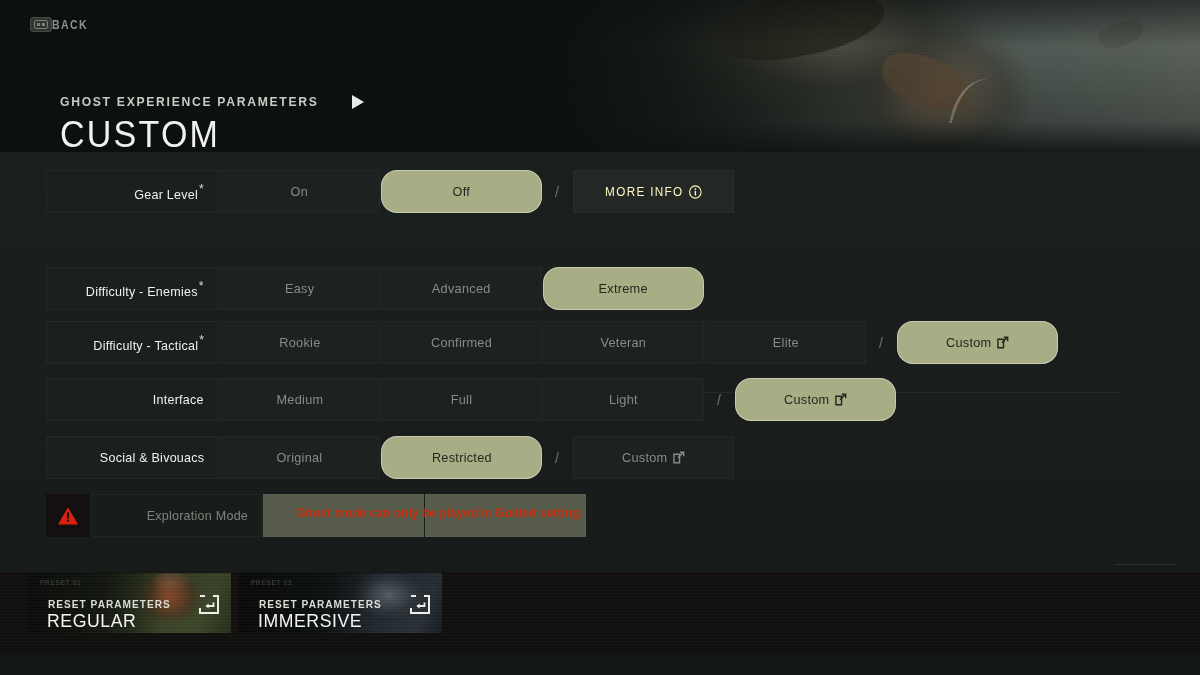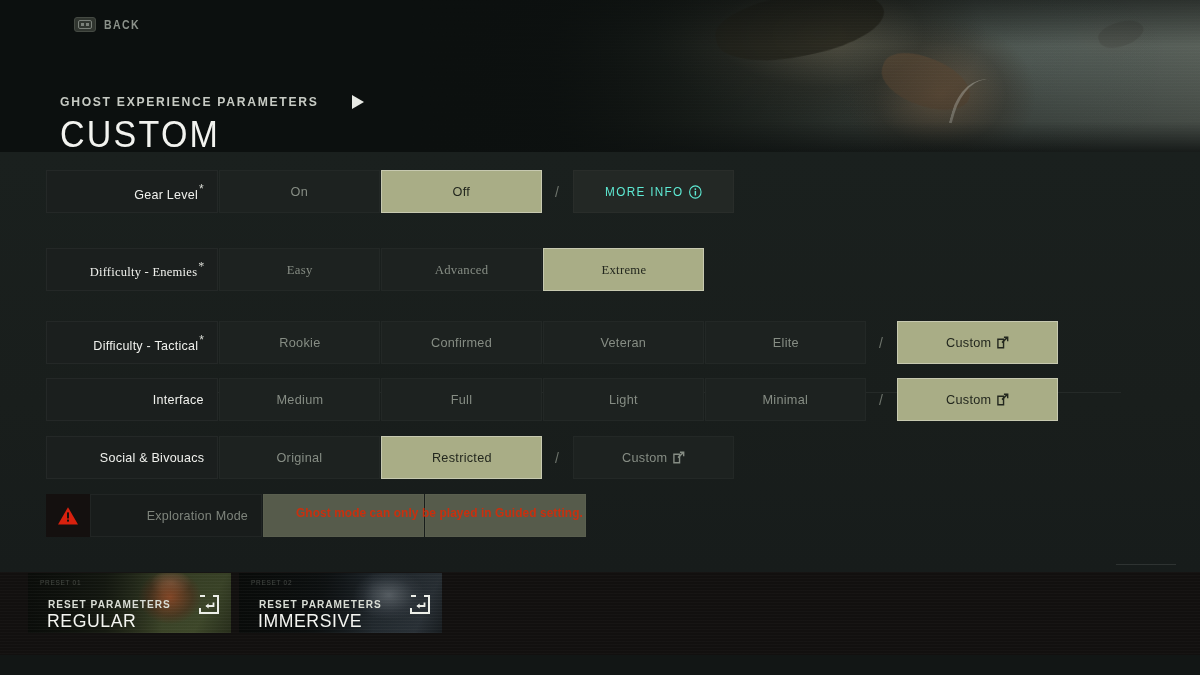--- a/index.html
+++ b/index.html
@@ -68,23 +68,22 @@
     width: 46px; height: 52px;
     border-left: 3px solid rgba(210,210,200,0.45);
     border-top-left-radius: 60% 80%;
     transform: rotate(16deg);
   }
 
   
   .back-btn {
     position: absolute;
     left: 30px; top: 17px;
-    display: flex; align-items: flex-end; gap: 8px;
+    display: flex; align-items: flex-end; 
     z-index: 6;
-    margin-left: 44px;
   }
   .back-key {
     width: 22px; height: 15px;
     border-radius: 3px;
     background: #30352f;
     border: 1px solid #454a43;
     display: flex; align-items: center; justify-content: center;
   }
   .back-key svg { display: block; }
   .back-label {
@@ -188,31 +187,32 @@
     letter-spacing: .3px;
     margin-left: 1px;
     box-shadow: inset 0 0 0 1px rgba(255,255,255,0.028);
   }
   .opt .txt { transform: scaleX(0.94); white-space: nowrap; }
 
   .opt.selected {
     background: #a9ad86;
     color: #22261d;
     box-shadow: inset 0 0 0 1px rgba(255,255,255,0.35);
+    border-radius: 16px;
   }
   .opt.selected .txt { color: #23271e; }
   .opt.custom { width: 161px; }
   .opt.custom .txt {
     display: flex; align-items: center; gap: 6px;
   }
 
   .opt.moreinfo {
     width: 161px;
     background: #232825;
-    color: #5eead4;
+    color: #fef9c3;
     letter-spacing: 1.4px;
     font-size: 12.5px;
   }
   .opt.moreinfo .txt { display: flex; align-items: center; gap: 6px; }
 
   .opt.blocked {
     background: #565b4b;
     color: transparent;
   }
 
@@ -399,21 +399,21 @@
           <div class="opt moreinfo">
             <span class="txt">MORE INFO<span class="info-icon">
                 <svg width="14" height="14" viewBox="0 0 14 14">
                   <circle cx="7" cy="7" r="6.1" fill="none" stroke="currentColor" stroke-width="1.2"></circle>
                   <circle cx="7" cy="4.1" r="0.95" fill="currentColor"></circle>
                   <rect x="6.3" y="5.9" width="1.5" height="4.6" fill="currentColor"></rect>
                 </svg>
               </span></span>
           </div>
         </div>
-        <div class="row" style="top: 96px; font-family: Liberation Serif, serif;">
+        <div class="row" style="top: 115px;">
           <div class="row-label">
             <span class="lbl">Difficulty - Enemies<span class="star">*</span></span>
           </div>
           <div class="opt">
             <span class="txt">Easy</span>
           </div>
           <div class="opt">
             <span class="txt">Advanced</span>
           </div>
           <div class="opt selected">
@@ -452,23 +452,20 @@
             <span class="lbl">Interface</span>
           </div>
           <div class="opt">
             <span class="txt">Medium</span>
           </div>
           <div class="opt">
             <span class="txt">Full</span>
           </div>
           <div class="opt">
             <span class="txt">Light</span>
-          </div>
-          <div class="opt">
-            <span class="txt">Minimal</span>
           </div>
           <div class="sep">/</div>
           <div class="opt custom selected">
             <span class="txt">Custom<span class="ext-icon">
                 <svg width="13" height="13" viewBox="0 0 13 13">
                   <path d="M1.2 3.2 H7.2 V11.8 H1.2 Z" fill="none" stroke="currentColor" stroke-width="1.5"></path>
                   <path d="M5.6 6.6 L11.3 1.4" stroke="currentColor" stroke-width="1.5"></path>
                   <path d="M7.6 1.2 H11.6 V5.2" fill="none" stroke="currentColor" stroke-width="1.5"></path>
                 </svg>
               </span></span>

